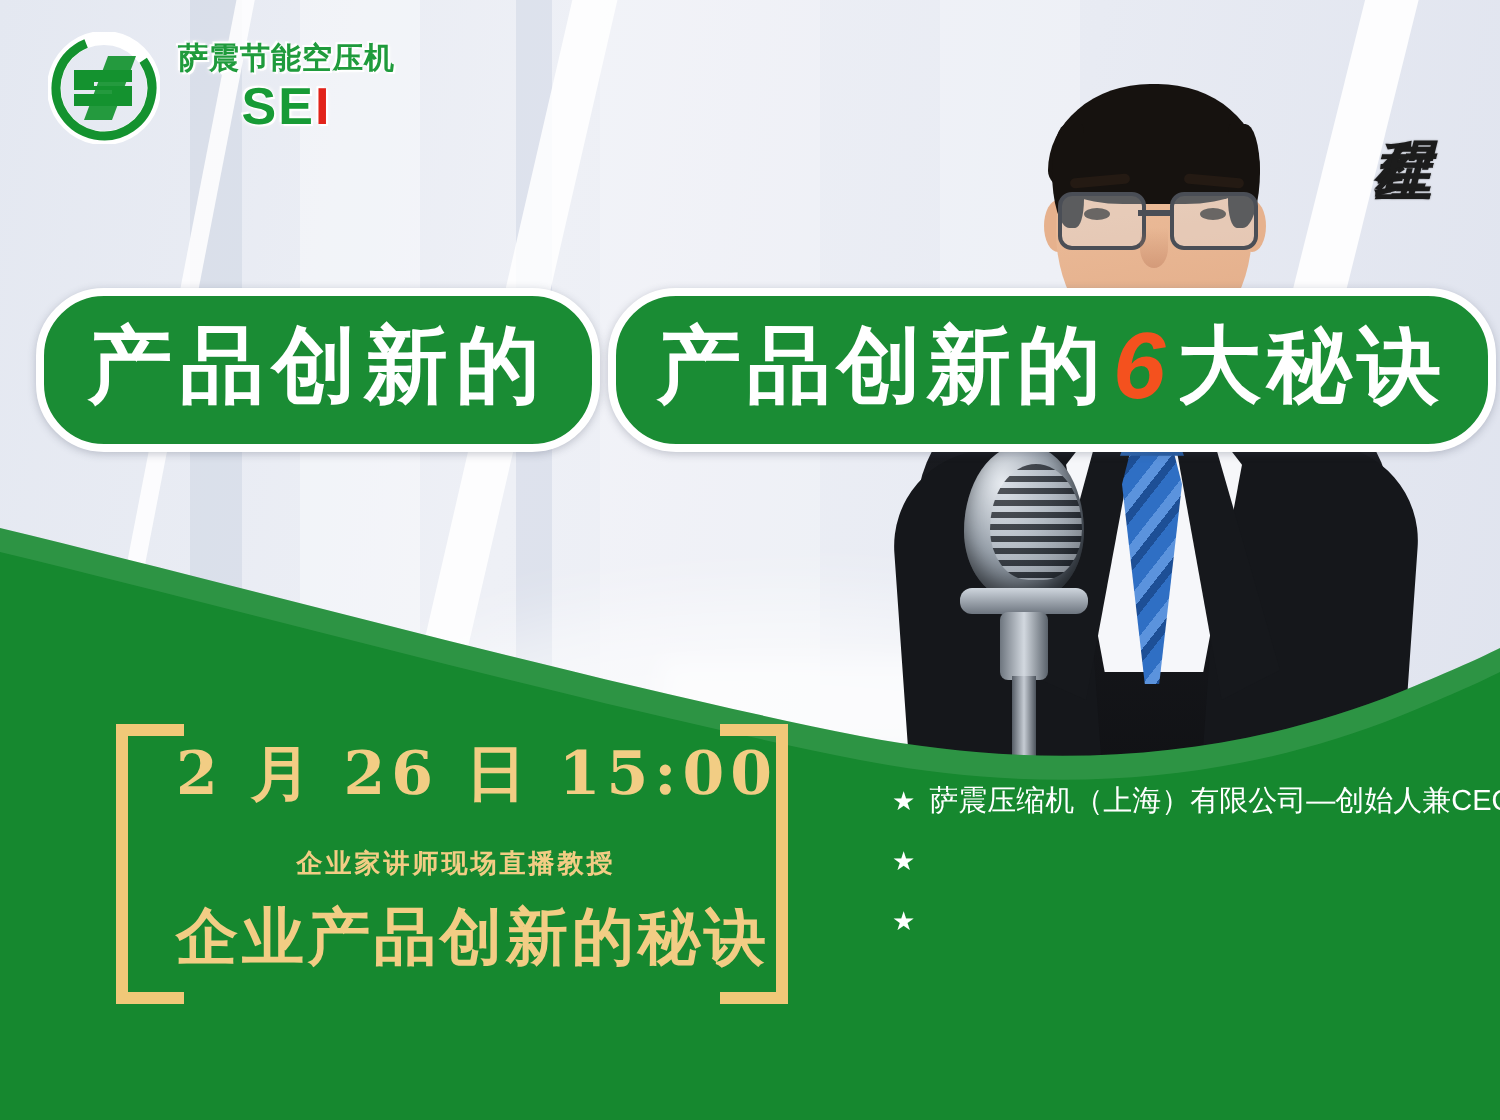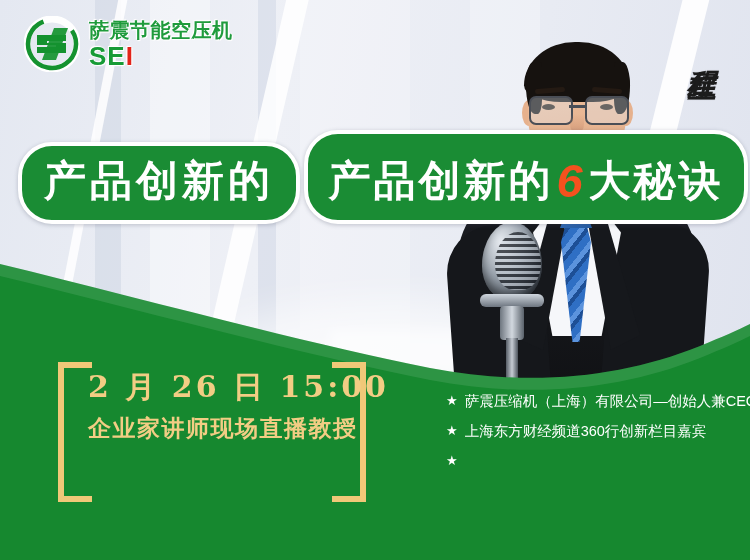--- a/index.html
+++ b/index.html
@@ -27,37 +27,37 @@
     background:rgba(255,255,255,.9);}
   .bg-soft{position:absolute;border-radius:50%;filter:blur(18px);}
   .bg-soft.s1{left:180px;top:300px;width:420px;height:150px;background:rgba(255,255,255,.55);}
   .bg-shelf{position:absolute;left:330px;top:330px;width:300px;height:44px;
     background:rgba(255,255,255,.55);filter:blur(6px);}
 
   
   .logo{position:absolute;left:24px;top:16px;display:flex;align-items:center;gap:9px;}
   .logo-mark{position:relative;width:56px;height:56px;flex:0 0 56px;}
   .logo-text{display:flex;flex-direction:column;line-height:1;}
-  .logo-cn{font-size:20px;font-weight:bold;color:#1f9b3c;letter-spacing:.5px;
+  .logo-cn{font-size:15px;font-weight:bold;color:#1f9b3c;letter-spacing:.5px;
     text-shadow:0 0 2px #fff,0 0 3px #fff,1px 1px 0 #fff,-1px -1px 0 #fff;}
   .logo-en{font-size:26px;font-weight:bold;letter-spacing:1px;margin-top:3px;
     display:flex;color:#179b36;
-    text-shadow:0 0 2px #fff,0 0 3px #fff,1px 1px 0 #fff,-1px -1px 0 #fff;}
+    text-shadow:0 0 2px #fff,0 0 3px #fff,1px 1px 0 #fff,-1px -1px 0 #fff;justify-content:center;}
   .logo-en .hot{color:#e2231a;}
 
   
   .headline{position:absolute;left:18px;top:130px;}
   .badge{
     display:inline-block;background:#1a8c34;color:#fff;
     border:4px solid #fff;border-radius:34px;
     font-weight:bold;white-space:nowrap;
     box-shadow:0 1px 4px rgba(60,70,90,.28);
   }
   .badge.line1{font-size:42px;padding:7px 22px 11px;letter-spacing:4px;}
-  .badge.line2{font-size:42px;padding:19px 20px 11px;letter-spacing:3px;}
+  .badge.line2{font-size:42px;padding:7px 20px 11px;letter-spacing:3px;margin-top:14px;}
   .badge .num6{color:#f4511e;font-size:47px;font-style:italic;font-weight:bold;
     padding:0 3px;vertical-align:-2px;}
 
   
   .portrait{position:absolute;left:430px;top:0;width:290px;height:400px;}
   .p-neck{position:absolute;left:118px;top:150px;width:56px;height:70px;
     background:#e4b494;border-radius:14px;}
   .p-suit{position:absolute;left:28px;top:188px;width:238px;height:215px;
     background:linear-gradient(180deg,#1b1d22 0%,#101114 100%);
     border-radius:70px 70px 0 0;}
@@ -131,28 +131,28 @@
     font-family:"DejaVu Serif","Liberation Serif",serif;
     font-size:29px;color:#1c1c1c;line-height:1.42;text-align:center;
     font-style:italic;font-weight:bold;letter-spacing:1px;
     writing-mode:vertical-rl;text-orientation:upright;
     text-shadow:0 0 1px rgba(0,0,0,.35);}
 
   
   .greenwrap{position:absolute;left:0;top:250px;width:750px;height:310px;}
   .greensvg{position:absolute;left:0;top:0;}
 
-  .event{position:absolute;left:58px;top:362px;width:308px;height:128px;}
+  .event{position:absolute;left:58px;top:362px;width:308px;height:128px;padding-left:28px;}
   .brk{position:absolute;width:28px;height:128px;border:6px solid #f0c878;}
   .brk.l{left:0;border-right:none;}
   .brk.r{right:0;border-left:none;}
   .event-lines{position:absolute;left:30px;right:26px;top:0;text-align:center;color:#f2cd84;}
   .ev-date{font-family:"DejaVu Serif","Liberation Serif",serif;font-weight:bold;
     font-size:30px;letter-spacing:3px;margin-top:5px;white-space:nowrap;}
-  .ev-sub{font-size:23px;font-weight:bold;letter-spacing:1.5px;margin-top:5px;white-space:nowrap;}
+  .ev-sub{font-size:13px;font-weight:bold;letter-spacing:1.5px;margin-top:15px;white-space:nowrap;}
   .ev-main{font-size:31px;font-weight:bold;letter-spacing:2px;margin-top:7px;white-space:nowrap;}
 
   .bullets{position:absolute;left:446px;top:392px;width:300px;}
   .bullet{display:flex;align-items:flex-start;gap:7px;color:#ffffff;
     font-size:14.5px;line-height:1.25;margin-bottom:12px;white-space:nowrap;}
   .bullet .star{color:#ffffff;font-size:13px;line-height:1.35;}
 </style>
 </head>
 <body>
 
@@ -242,30 +242,30 @@
     <div class="badge line1">产品创新的</div>
     <div class="badge line2"><span>产品创新的</span><span class="num6">6</span><span>大秘诀</span></div>
   </div>
 
   <div class="event">
     <div class="brk l"></div>
     <div class="brk r"></div>
     <div class="event-lines">
       <div class="ev-date">2 月 26 日 15:00</div>
       <div class="ev-sub">企业家讲师现场直播教授</div>
+      <div class="ev-main">企业产品创新的秘诀</div>
     </div>
   </div>
 
   <div class="bullets">
     <div class="bullet">
       <span class="star">★</span>
       <span>萨震压缩机（上海）有限公司—创始人兼CEO</span>
     </div>
     <div class="bullet">
       <span class="star">★</span>
-      <span>上海东方财经频道360行创新栏目嘉宾</span>
     </div>
     <div class="bullet">
       <span class="star">★</span>
     </div>
   </div>
 
 </div>
 
 </body></html>

